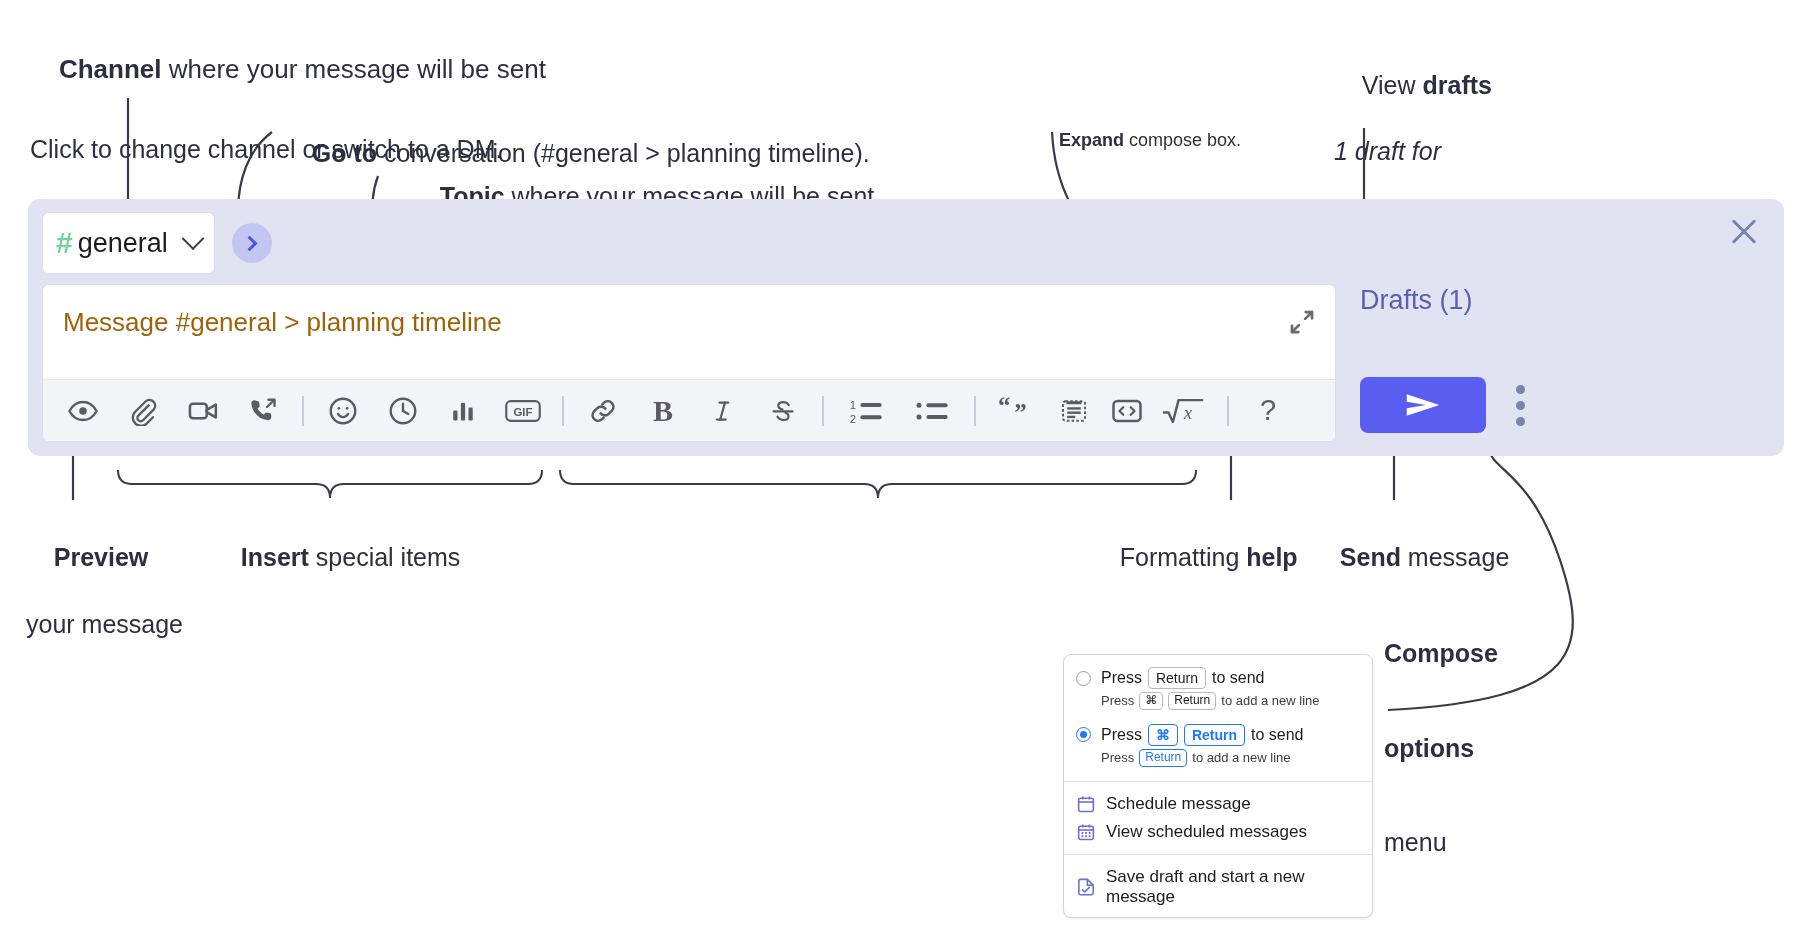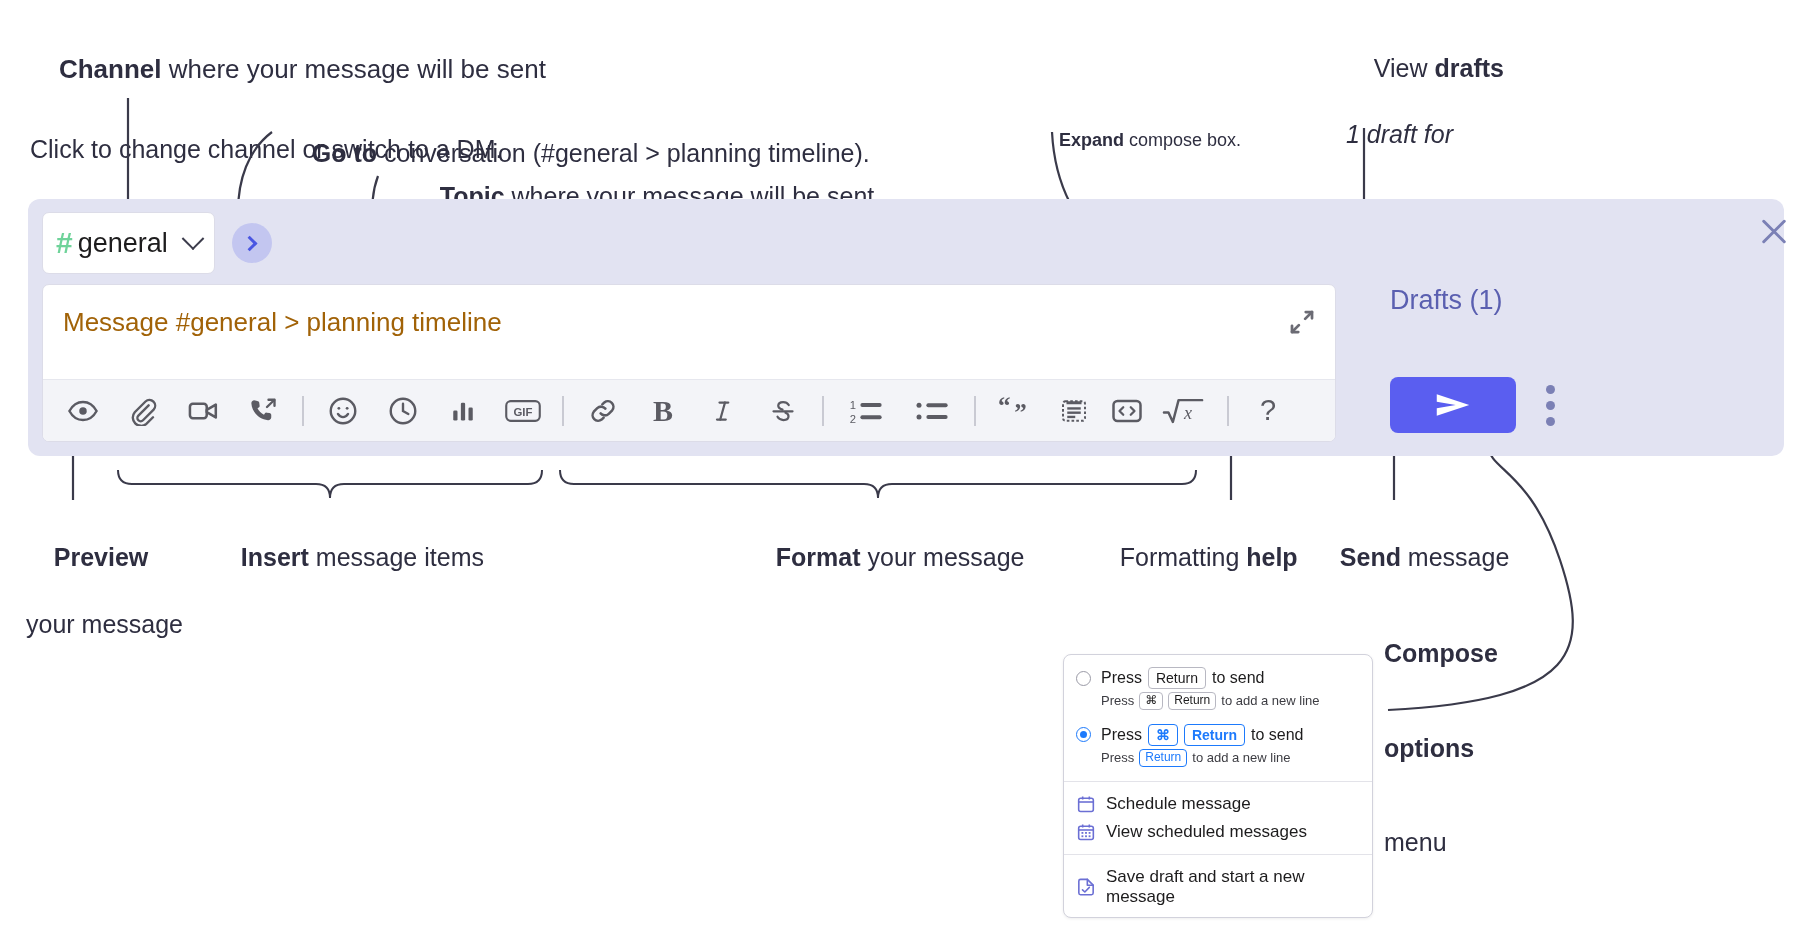--- a/index.html
+++ b/index.html
@@ -24,21 +24,21 @@
     line-height: 1.26;
     white-space: pre;
   }
   .anno b { font-weight: bold; }
 
   .a-channel      { left: 30px;  top: 20px;  font-size: 26px; }
   .a-channel .l2  { font-size: 25px; display:block; margin-top:16px;}
   .a-goto         { left: 284px; top: 106px; font-size: 25px; }
   .a-topic        { left: 412px; top: 149px; font-size: 25px; }
   .a-expand       { left: 1039px;top: 106px; font-size: 18px; }
-  .a-drafts       { left: 1334px;top: 21px;  font-size: 25px; margin-left: 12px; }
+  .a-drafts       { left: 1334px;top: 38px;  font-size: 25px; }
   .a-drafts .l2   { font-style: italic; display:block; margin-top:3px;}
   .a-drafts .l3   { font-style: italic; display:block; margin-top:3px;}
 
   .a-preview      { left: 26px;  top: 510px; font-size: 25px; }
   .a-preview .l2  { display:block; margin-top:4px; }
   .a-insert       { left: 213px; top: 510px; font-size: 25px; }
   .a-format       { left: 748px; top: 510px; font-size: 25px; }
   .a-fmthelp      { left: 1092px;top: 510px; font-size: 25px; }
   .a-send         { left: 1312px;top: 510px; font-size: 25px; text-align: center; }
   .a-compose      { left: 1384px;top: 575px; font-size: 25px; }
@@ -183,21 +183,21 @@
     width: 2px; height: 30px;
     background: #c9cad3;
     margin: 0 16px;
     flex: 0 0 auto;
   }
 
   
   .right-col {
     position: absolute;
     left: 1324px; top: 0;
-    width: 432px; height: 330px; margin-left: 30px;
+    width: 432px; height: 330px;
   }
   .panel-close {
     position: absolute;
     right: 22px; top: 14px;
     width: 36px; height: 36px;
     cursor: pointer;
   }
   .panel-close::before, .panel-close::after {
     content:""; position:absolute;
     left: 2px; top: 17px; width: 32px; height: 3px;
@@ -322,26 +322,23 @@
     <span class="l2">1 draft for</span>
     <span class="l3">this conversation</span>
   </div>
 
   <div class="anno a-preview">
     <b>Preview</b>
     <span class="l2">your message</span>
   </div>
 
   <div class="anno a-insert">
-    <b>Insert</b><span> message items</span>
-  </div>
-
-  <div class="anno a-format">
-    <b>Format</b><span> your message</span>
-  </div>
+    <b>Insert</b><span> special items</span>
+  </div>
+
 
   <div class="anno a-fmthelp">
     <span>Formatting </span><b>help</b>
   </div>
 
   <div class="anno a-send">
     <b>Send</b><span> message</span>
   </div>
 
   <div class="anno a-compose">

